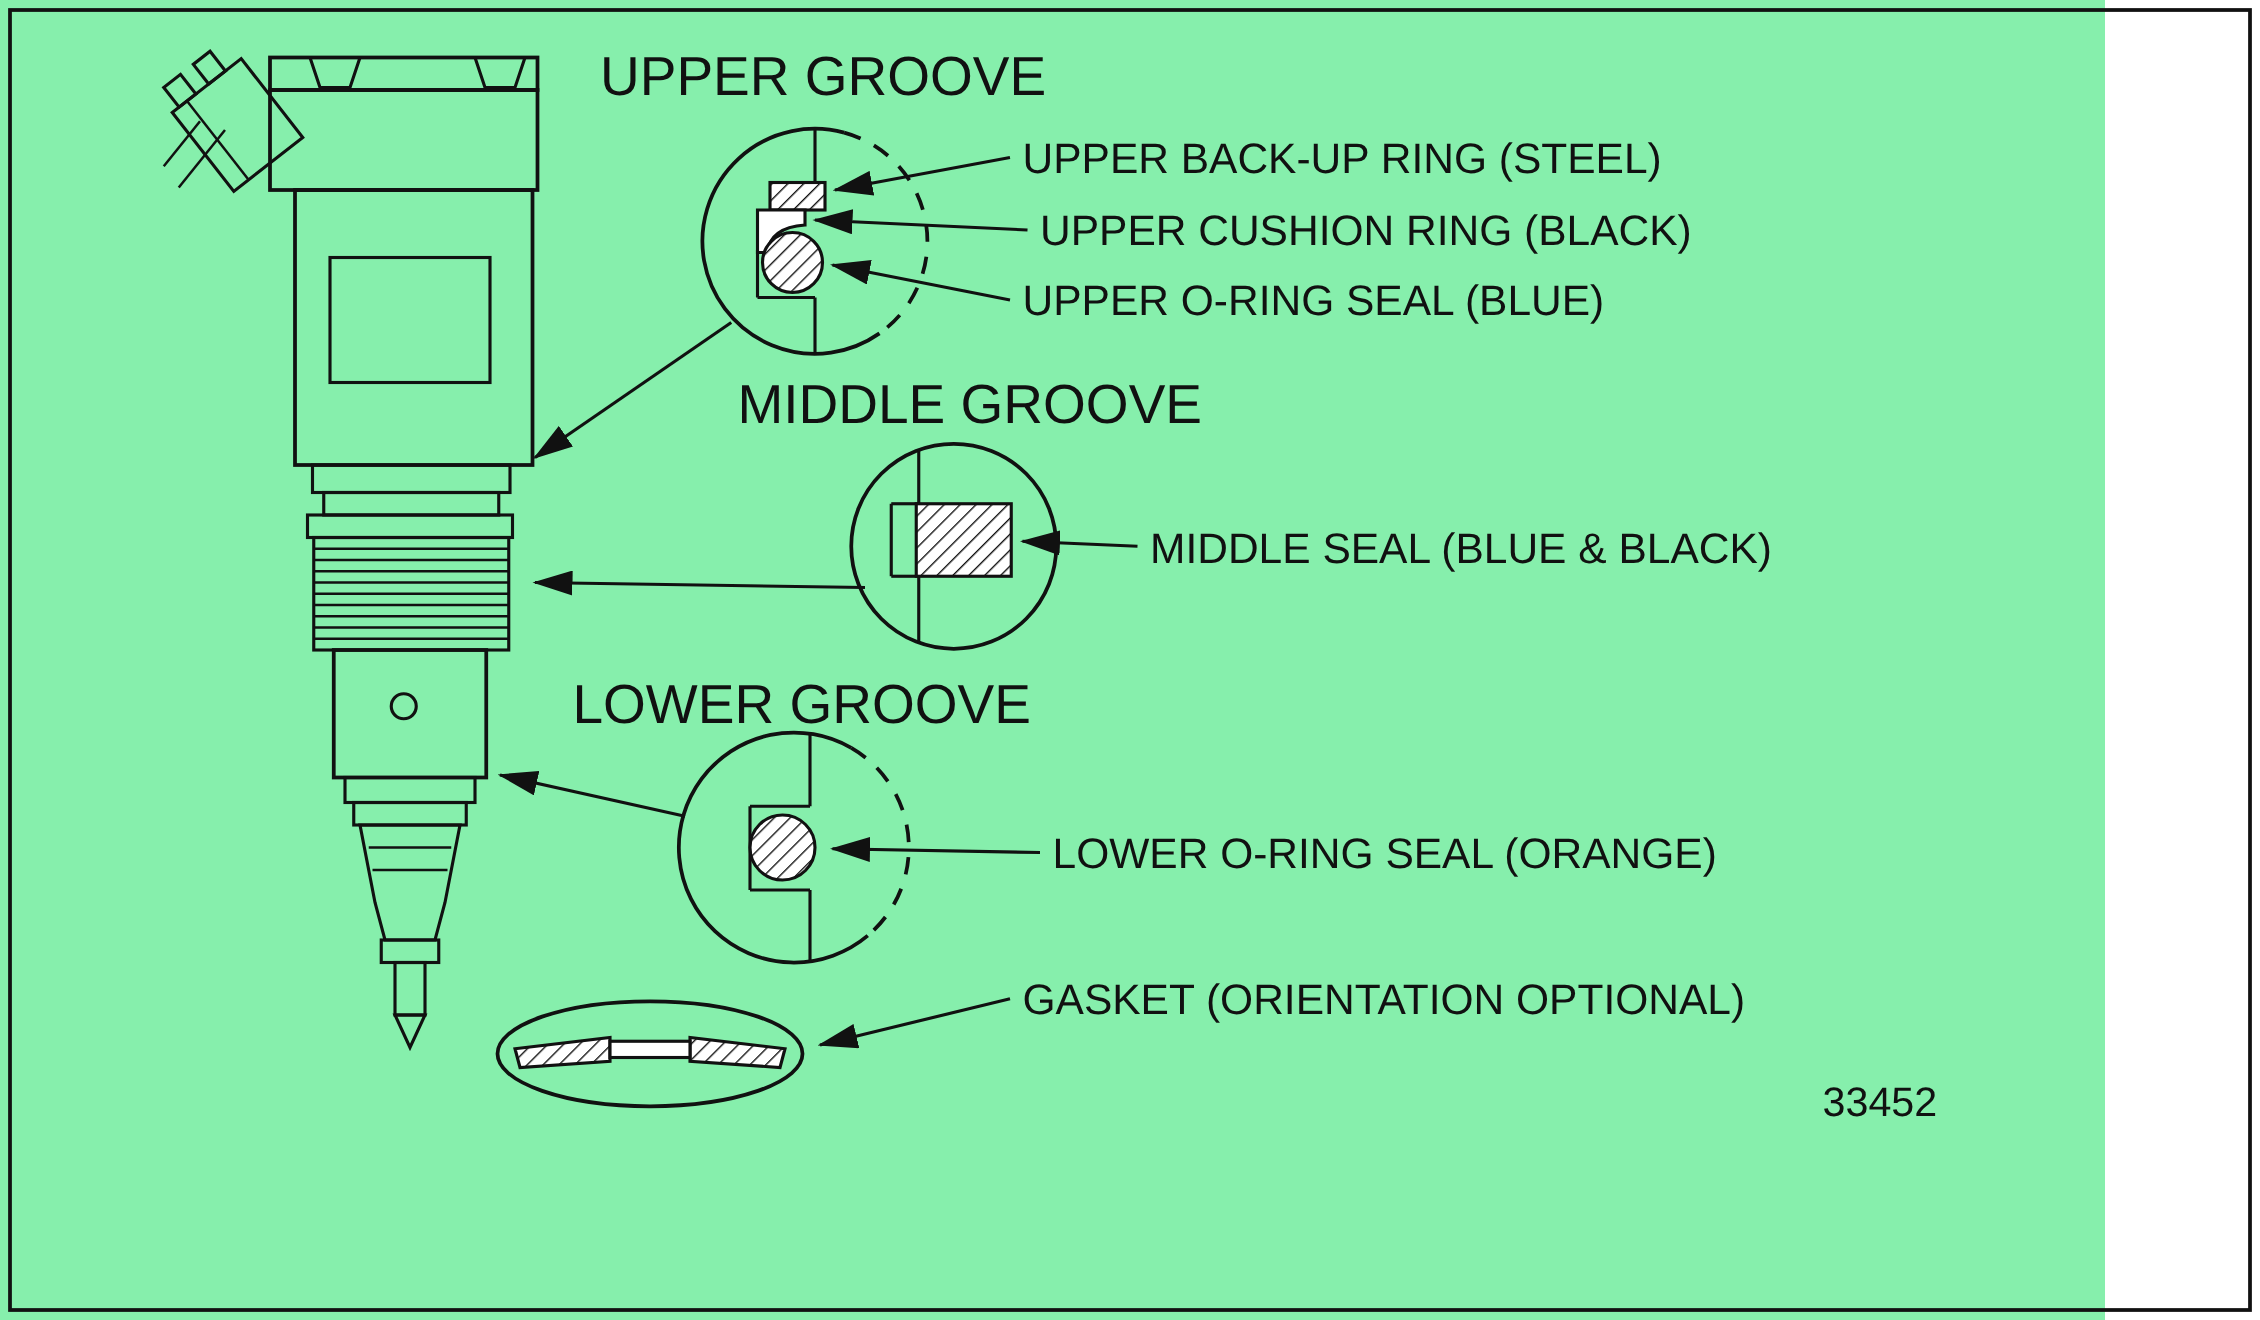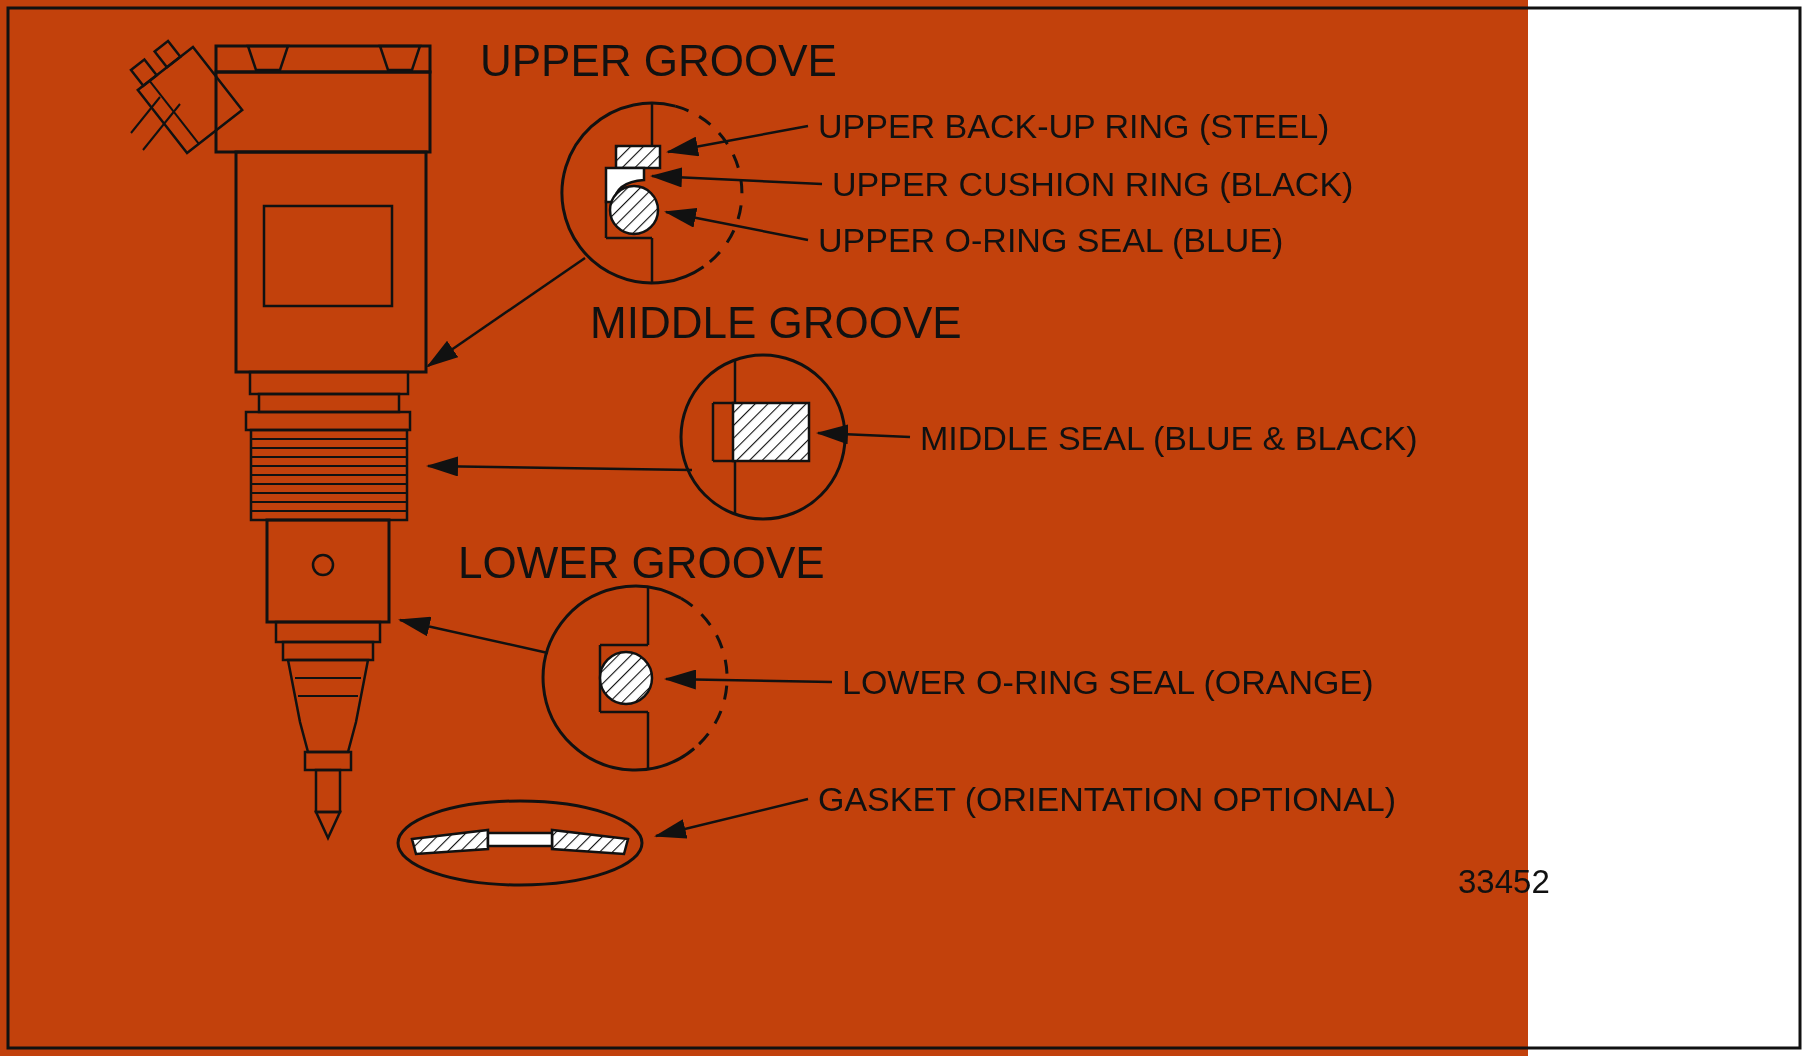--- a/index.html
+++ b/index.html
@@ -5,23 +5,23 @@
   html, body {
     margin: 0;
     padding: 0;
     background: #ffffff;
     width: 1808px;
     height: 1056px;
     overflow: hidden;
   }
   .stage {
     position: relative;
-    width: 1528px;
+    width: 1684px;
     height: 1056px;
-    background: #c2410c;
+    background: #86efac;
   }
   svg text {
     font-family: "Liberation Sans", "DejaVu Sans", sans-serif;
     fill: #111111;
   }
   .section-title { font-size: 44px; }
   .part-label    { font-size: 34px; }
   .figure-number { font-size: 33px; }
   .outline  { fill: none; stroke: #111111; stroke-width: 3; }
   .outline2 { fill: none; stroke: #111111; stroke-width: 2.5; }

